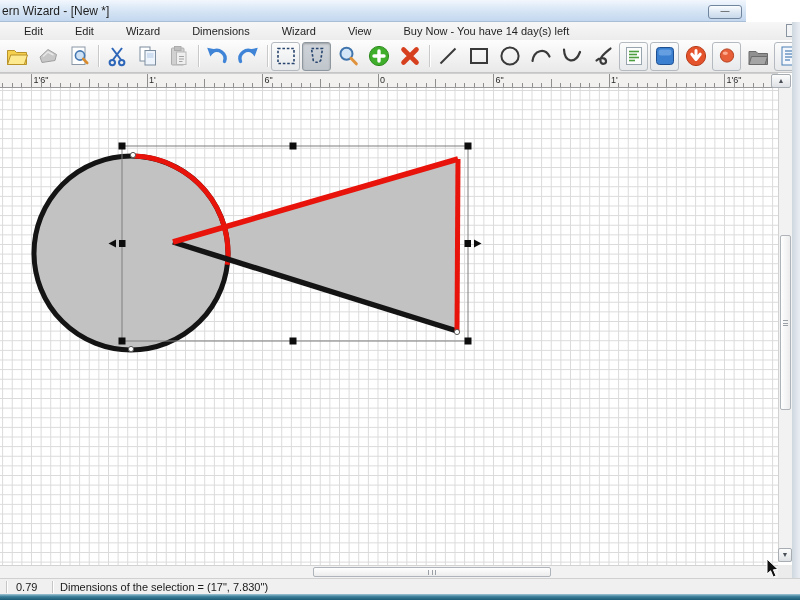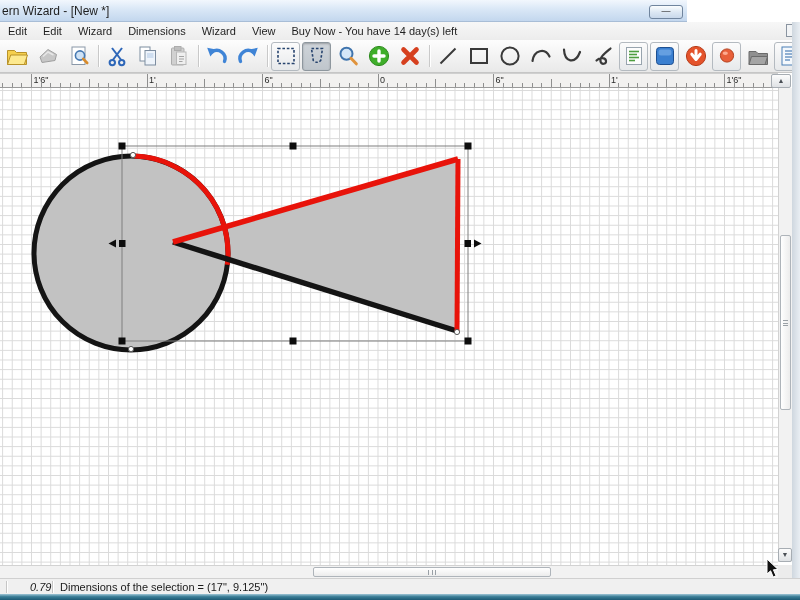--- a/index.html
+++ b/index.html
@@ -5,30 +5,30 @@
   :root{
     --shape-fill:#c2c2c2; --shape-stroke:#141414; --shape-highlight:#e8130a;
     --grid-line:#dadada; --selection-line:#7f7f7f;
   }
   *{margin:0;padding:0;box-sizing:border-box;}
   html,body{width:800px;height:600px;overflow:hidden;}
   body{font-family:"Liberation Sans",sans-serif;background:#fff;}
   #app{position:relative;width:800px;height:600px;overflow:hidden;background:#fff;}
 
   
-  .titlebar{position:absolute;left:0;top:0;width:687px;height:22px;
+  .titlebar{position:absolute;left:0;top:0;width:746px;height:22px;
     background:linear-gradient(#f2f7fd,#d9e7f6 45%,#c3d7ee);border-bottom:1px solid #a8bdd6;}
   .title-text{position:absolute;left:2px;top:4px;font-size:12px;color:#1e1e1e;white-space:nowrap;}
   .win-btn{position:absolute;right:4px;top:5px;width:34px;height:14px;border:1px solid #70859e;border-radius:3px;
     background:linear-gradient(#fbfdfe,#dde8f3 50%,#c8d8ea);color:#333;font-size:9px;line-height:11px;text-align:center;}
 
   
   .menubar{position:absolute;left:0;top:22px;width:800px;height:18px;background:linear-gradient(#f7f7f7,#ececec);
     display:flex;align-items:center;font-size:11px;color:#1f1f1f;}
-  .menu-item{padding:2px 8px;cursor:default;white-space:nowrap;}
+  .menu-item{padding:2px 8px;cursor:default;white-space:nowrap;margin-left:16px;}
   .mdi-box{position:absolute;right:2px;top:24px;width:12px;height:13px;border:1px solid #8a94a0;background:#f2f4f6;}
 
   
   .toolbar{position:absolute;left:0;top:40px;width:800px;height:33px;
     background:linear-gradient(#fdfdfd,#e9e9e9);border-bottom:1px solid #c6c6c6;
     display:flex;align-items:center;padding-left:2px;overflow:hidden;}
   .tb-btn{width:29px;height:29px;margin-right:2px;flex:0 0 auto;display:flex;align-items:center;justify-content:center;border:1px solid transparent;border-radius:3px;}
   .tb-btn svg{width:24px;height:24px;display:block;}
   .tb-btn.framed{border-color:#b4bac0;background:linear-gradient(#fcfcfc,#e7e9eb);}
   .tb-btn.active{border-color:#8e979e;background:linear-gradient(#cfd4d9,#bfc6cc);box-shadow:inset 0 1px 2px rgba(0,0,0,.25);}
@@ -67,21 +67,21 @@
   .hthumb .grip{position:absolute;top:2px;left:50%;margin-left:-4px;width:8px;height:5px;
     border-left:1px solid #9aa0a6;border-right:1px solid #9aa0a6;}
   .hthumb .grip::after{content:"";position:absolute;left:3px;top:0;width:1px;height:5px;background:#9aa0a6;}
   .scroll-corner{position:absolute;left:778px;top:565px;width:14px;height:13px;background:#ececec;}
   .right-frame{position:absolute;left:792px;top:22px;width:8px;height:572px;background:linear-gradient(to right,#cfd7df,#e9eef3);}
 
   
   .statusbar{position:absolute;left:0;top:578px;width:800px;height:16px;background:#f0f0f0;
     border-top:1px solid #d0d0d0;font-size:11px;color:#1a1a1a;}
   .status-sep{position:absolute;top:2px;width:1px;height:12px;background:#c6c6c6;box-shadow:1px 0 0 #fff;}
-  .status-zoom{position:absolute;left:30px;top:2px;font-style:italic;}
+  .status-zoom{position:absolute;left:16px;top:2px;}
   .status-dim{position:absolute;left:60px;top:2px;white-space:nowrap;}
   .bottom-edge{position:absolute;left:0;top:594px;width:800px;height:6px;
     background:linear-gradient(#9fc6d6,#3a7d96 45%,#1d5a75);}
 
   .cursor{position:absolute;left:766px;top:559px;width:14px;height:20px;pointer-events:none;}
 </style>
 </head>
 <body>
 
 <div id="app">
@@ -418,21 +418,21 @@
   <div class="hthumb">
       <span class="grip"></span>
     </div>
   <div class="scroll-corner"></div>
   <div class="right-frame"></div>
 
   <div class="statusbar">
     <span class="status-sep" style="left:6px;"></span>
     <span class="status-zoom">0.79</span>
     <span class="status-sep" style="left:52px;"></span>
-    <span class="status-dim">Dimensions of the selection = (17", 9.125")</span>
+    <span class="status-dim">Dimensions of the selection = (17", 7.830")</span>
   </div>
   <div class="bottom-edge"></div>
 
   <svg class="cursor" viewBox="0 0 14 20">
     <polygon points="1,0 1,15 4.6,11.8 7.2,18 10,16.8 7.4,10.8 12,10.4" fill="#111" stroke="#fff" stroke-width="1"></polygon>
   </svg>
 
 </div>
 
 </body></html>

